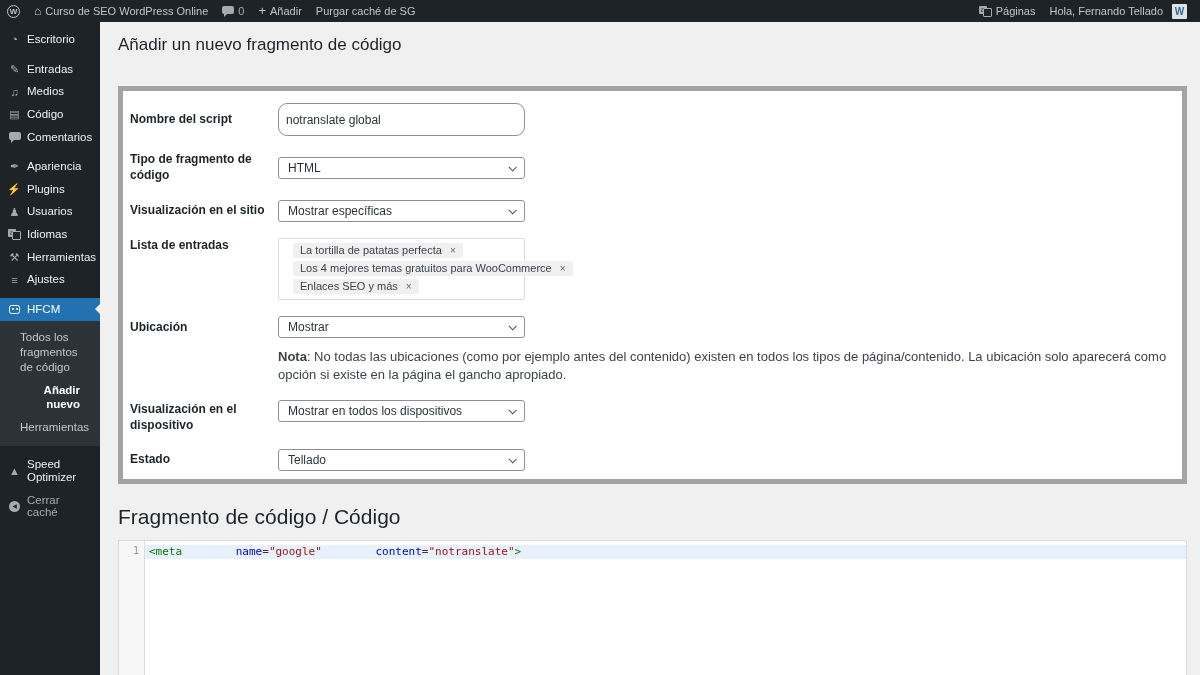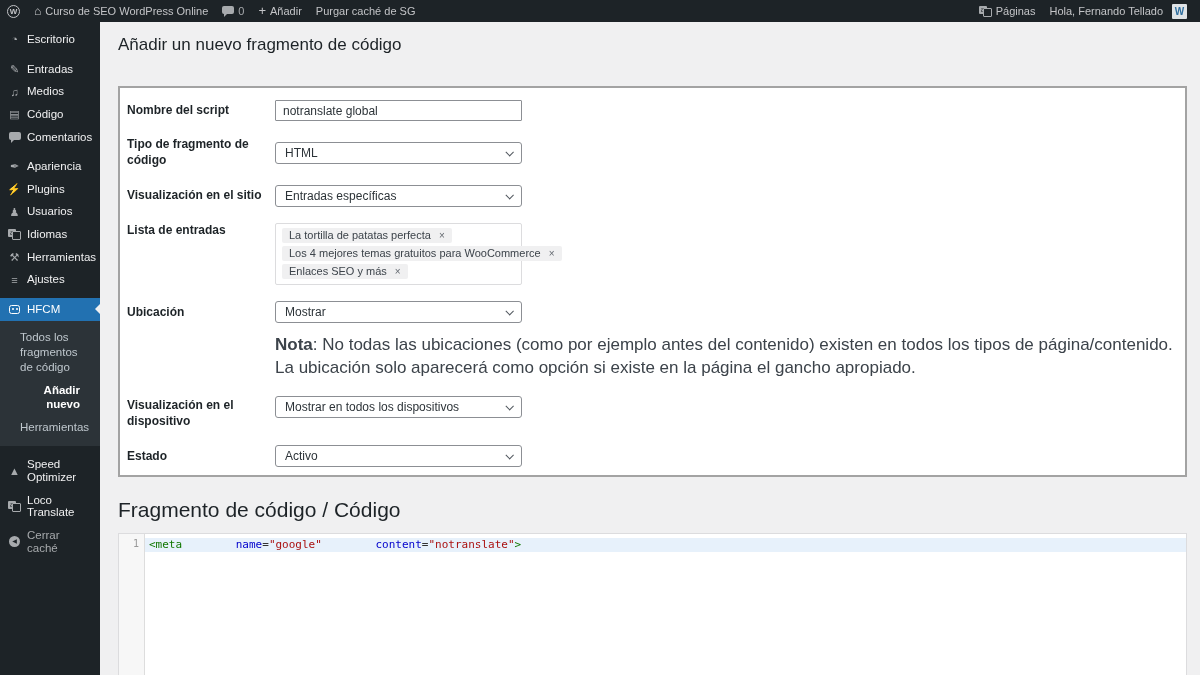--- a/index.html
+++ b/index.html
@@ -87,53 +87,53 @@
   .circle-ico {
     width:11px; height:11px; border-radius:50%; background:#a7aaad; color:#1d2327;
     display:inline-flex; align-items:center; justify-content:center; font-size:6px;
   }
 
   
   .content { margin-left:100px; padding:22px 13px 0 18px; }
   .page-title { font-size:17px; font-weight:500; color:#1d2327; margin:0; padding-top:13px; line-height:1.2; }
 
   .form-box {
-    background:#fff; border:2px solid #a3a3a3; margin-top:31px;
+    background:#fff; border:5px solid #a3a3a3; margin-top:31px;
     padding:12px 12px 8px 7px;
   }
   .frow { display:flex; margin-bottom:16px; }
   .frow.center { align-items:center; }
   .flabel {
     flex:0 0 148px; width:148px; font-size:12px; font-weight:bold; color:#1d2327;
     line-height:1.3; padding-right:10px;
   }
   .fctl { flex:1; min-width:0; }
   .text-input {
-    width:247px; height:21px; border:1px solid #8c8f94; border-radius:1px;
+    width:247px; height:33px; border:1px solid #8c8f94; border-radius:9px;
     padding:0 7px; font-size:12px; color:#2c3338; font-family:inherit; background:#fff;
   }
   .select {
     width:247px; height:22px; border:1px solid #8c8f94; border-radius:3px; background:#fff;
     display:flex; align-items:center; justify-content:space-between;
     padding:0 9px; font-size:12px; color:#2c3338; cursor:pointer;
   }
   .chev {
     width:6px; height:6px; border-right:1.5px solid #50575e; border-bottom:1.5px solid #50575e;
     transform:rotate(45deg) translateY(-1px); flex:0 0 auto; margin-left:6px;
   }
   .tags-box {
     width:247px; min-height:52px; border:1px solid #dcdcde; background:#fff;
-    padding:4px 6px 2px; border-radius:2px;
+    padding:4px 14px 2px; border-radius:2px;
   }
   .tag {
     display:table; background:#f0f0f1; border-radius:2px; padding:1px 7px 2px;
     font-size:11px; color:#3c434a; margin-bottom:3px; white-space:nowrap; cursor:default;
   }
   .tag .x { margin-left:8px; color:#646970; font-size:10px; cursor:pointer; }
-  .note { font-size:17px; color:#3c434a; margin-top:10px; line-height:1.4; }
+  .note { font-size:13px; color:#3c434a; margin-top:10px; line-height:1.4; }
   .note .b { font-weight:bold; }
 
   .section-title { font-size:21px; font-weight:500; color:#1d2327; margin:21px 0 11px; }
 
   .editor {
     background:#fff; border:1px solid #dcdcde; height:400px; display:flex;
     font-family:"DejaVu Sans Mono", monospace; font-size:11px;
   }
   .gutter {
     flex:0 0 26px; width:26px; background:#f7f7f7; border-right:1px solid #ddd;
@@ -245,26 +245,20 @@
     <div class="submenu-item current">Añadir nuevo</div>
     <div class="submenu-item">Herramientas</div>
   </div>
   <div class="sep"></div>
   <div class="menu-item">
     <span class="ico">▲</span>
     <span>Speed Optimizer</span>
   </div>
   <div class="menu-item">
     <span class="ico">
-        <span class="lang-ico"></span>
-      </span>
-    <span>Loco Translate</span>
-  </div>
-  <div class="menu-item">
-    <span class="ico">
         <span class="circle-ico">◀</span>
       </span>
     <span style="color:#a7aaad">Cerrar caché</span>
   </div>
 </div>
 
 <div class="content">
   <h1 class="page-title">Añadir un nuevo fragmento de código</h1>
 
   <div class="form-box">
@@ -283,21 +277,21 @@
           <span>HTML</span>
           <span class="chev"></span>
         </div>
       </div>
     </div>
 
     <div class="frow center">
       <div class="flabel">Visualización en el sitio</div>
       <div class="fctl">
         <div class="select">
-          <span>Entradas específicas</span>
+          <span>Mostrar específicas</span>
           <span class="chev"></span>
         </div>
       </div>
     </div>
 
     <div class="frow">
       <div class="flabel">Lista de entradas</div>
       <div class="fctl">
         <div class="tags-box">
           <span class="tag">
@@ -336,21 +330,21 @@
           <span>Mostrar en todos los dispositivos</span>
           <span class="chev"></span>
         </div>
       </div>
     </div>
 
     <div class="frow center" style="margin-bottom:0">
       <div class="flabel">Estado</div>
       <div class="fctl">
         <div class="select">
-          <span>Activo</span>
+          <span>Tellado</span>
           <span class="chev"></span>
         </div>
       </div>
     </div>
 
   </div>
 
   <div class="section-title">Fragmento de código / Código</div>
 
   <div class="editor">

